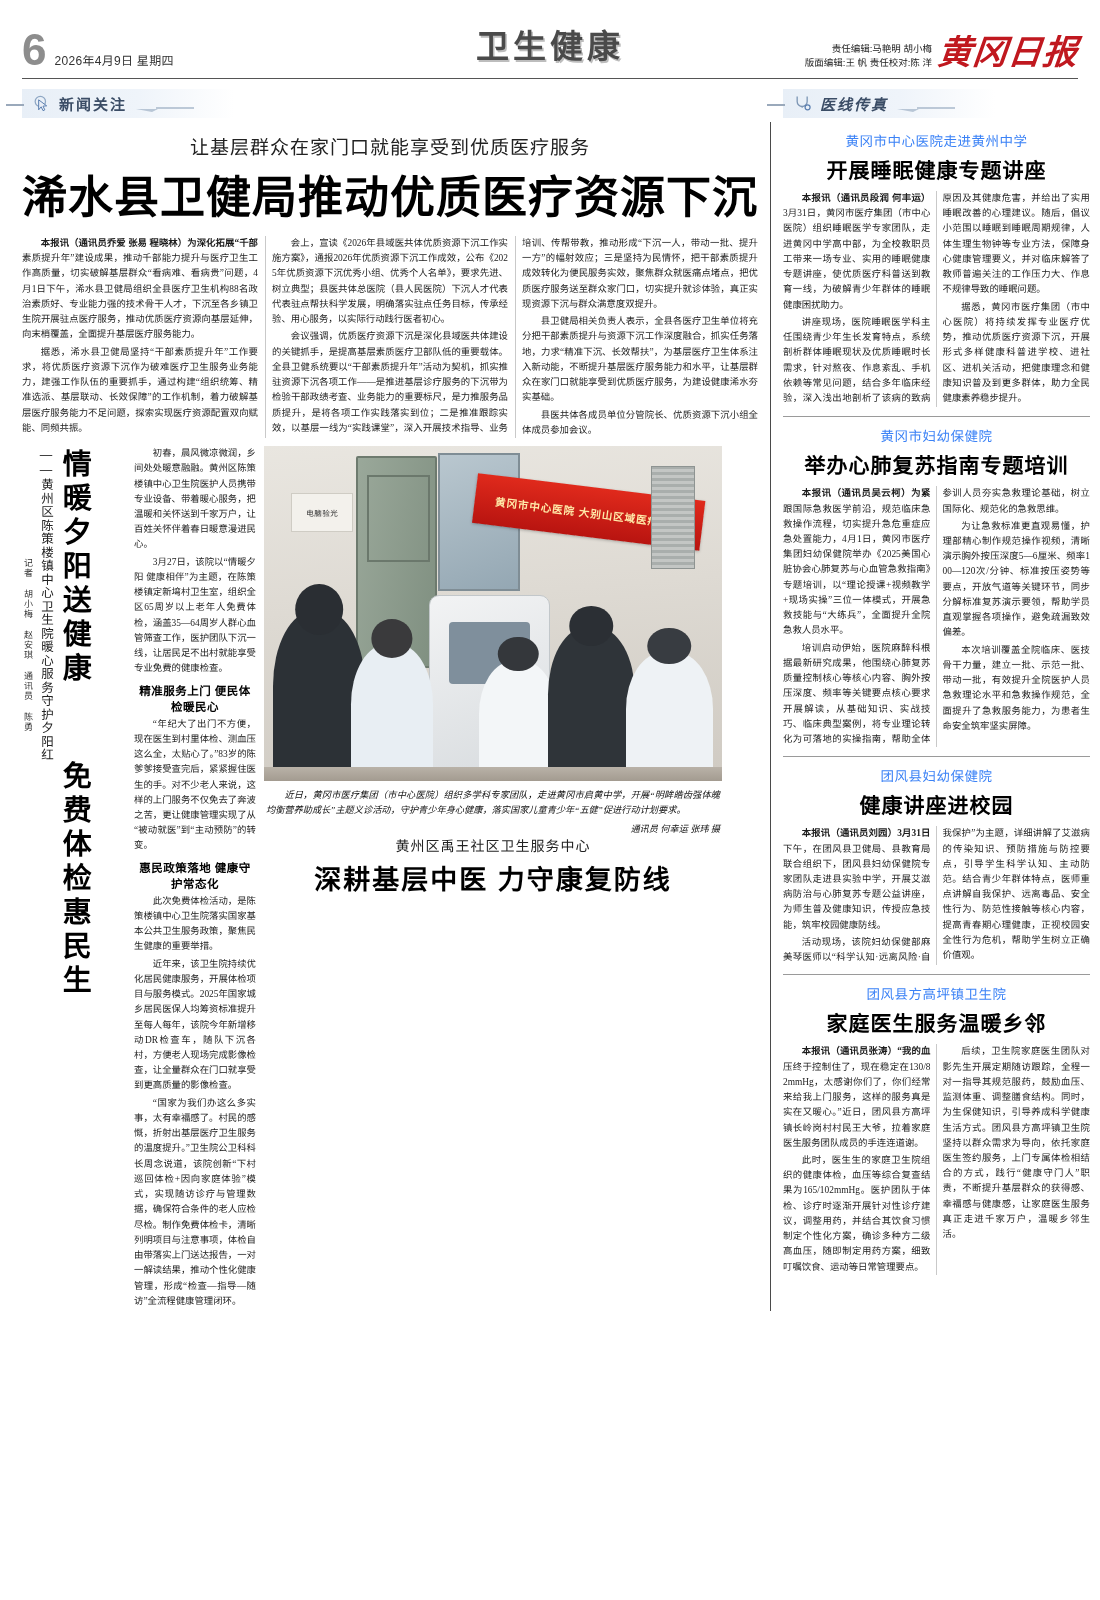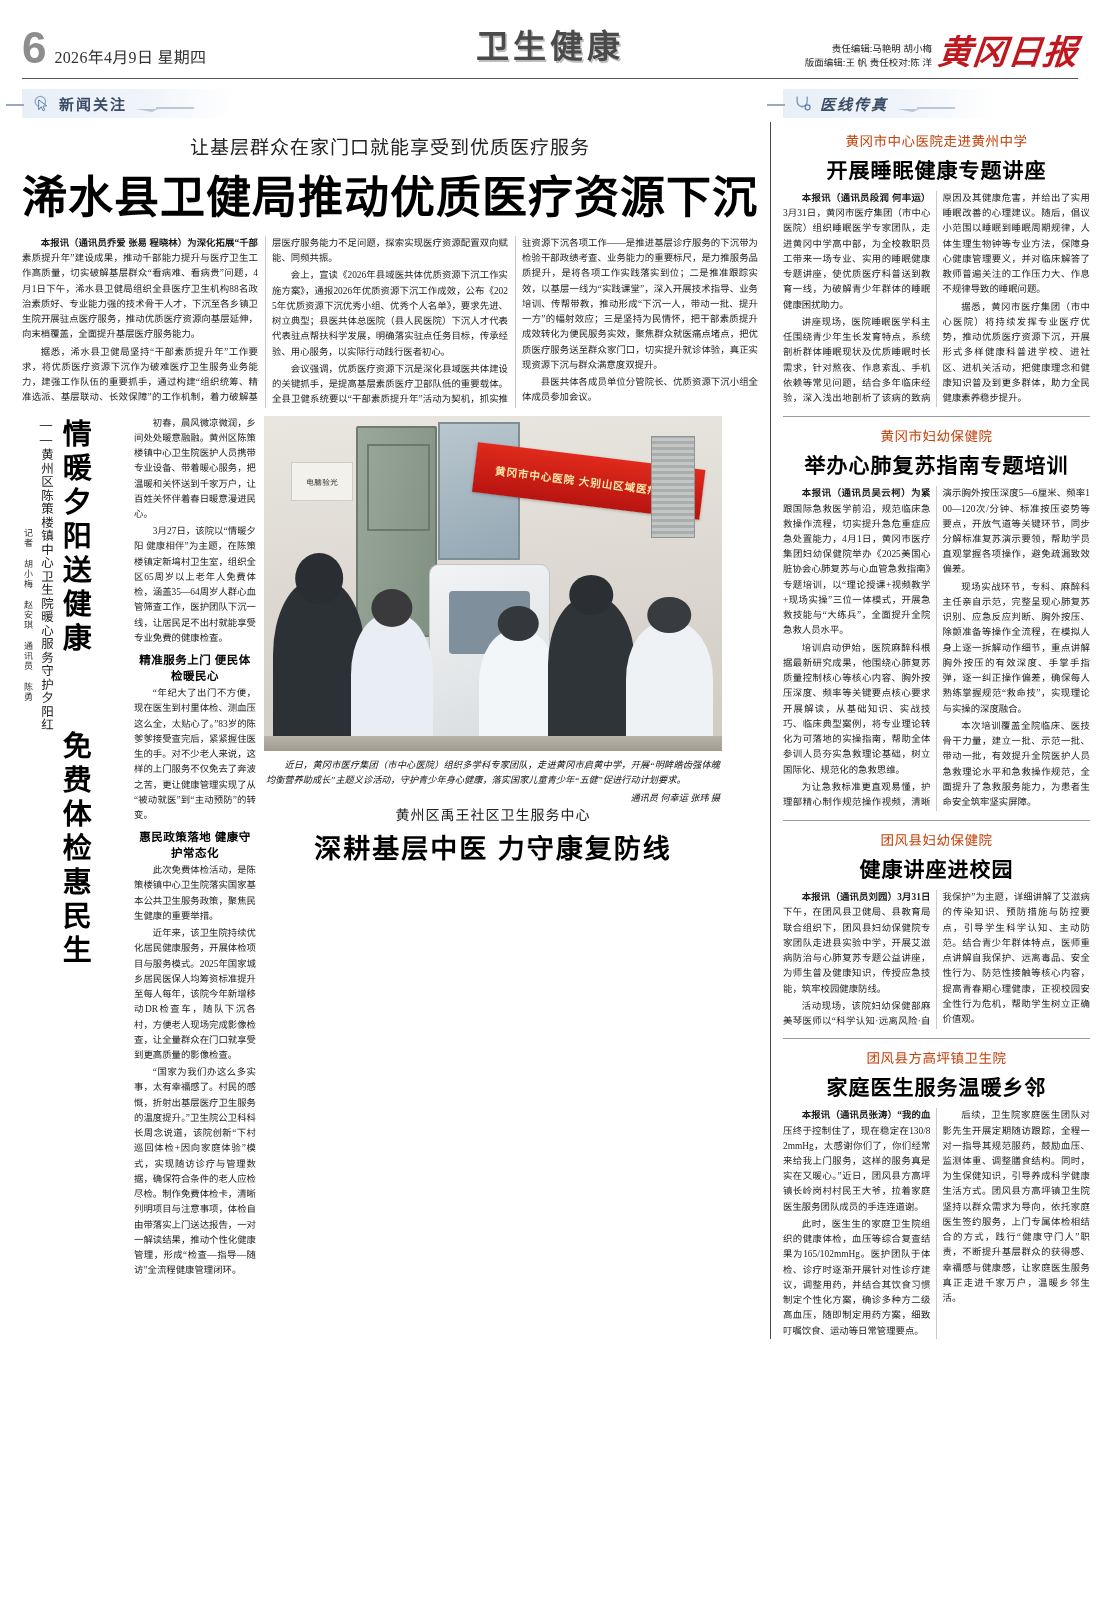--- a/index.html
+++ b/index.html
@@ -11,21 +11,21 @@
     color:#1a1a1a;
     overflow:hidden;
     position:relative;
   }
   .page{position:relative;width:1100px;height:1600px;box-sizing:border-box;padding:0 22px;}
 
   
   .masthead{position:relative;height:72px;display:flex;align-items:flex-end;}
   .folio{display:flex;align-items:baseline;gap:8px;}
   .folio-num{font-family:"Liberation Sans",sans-serif;font-size:44px;font-weight:bold;color:#8d8d8d;line-height:.9;}
-  .folio-date{font-family:Liberation Serif, serif;font-size:16px;color:#333;padding-bottom:4px;letter-spacing:.3px;}
+  .folio-date{font-family:Liberation Sans, sans-serif;font-size:12px;color:#333;padding-bottom:4px;letter-spacing:.3px;}
   .section-title{
     position:absolute;left:0;right:0;bottom:4px;text-align:center;
     font-family:"Liberation Sans",sans-serif;font-weight:bold;font-size:33px;
     letter-spacing:4px;color:#4a4a4a;
     text-shadow:1.5px 1.5px 0 #bdbdbd;
   }
   .mast-right{margin-left:auto;display:flex;align-items:flex-end;gap:6px;padding-bottom:2px;}
   .credits{font-family:"Liberation Sans",sans-serif;font-size:9.5px;line-height:1.5;text-align:right;color:#222;}
   .paper-logo{
     font-family:"Liberation Serif",serif;font-weight:bold;font-style:italic;
@@ -136,21 +136,21 @@
     font-style:italic;
   }
   .caption-credit{font-size:9.2px;text-align:right;margin:2px 2px 0;font-style:italic;color:#111;}
 
   
   .mid-head-wrap{text-align:center;margin-top:0;}
   .mid-shoulder{font-family:"Liberation Sans",sans-serif;font-size:14px;color:#222;letter-spacing:1px;}
   .mid-title{font-family:"Liberation Sans",sans-serif;font-weight:bold;font-size:27px;letter-spacing:2px;margin-top:3px;color:#000;}
 
   
-  .r-shoulder{font-family:"Liberation Sans",sans-serif;font-size:13.5px;text-align:center;color:#c2410c;letter-spacing:.5px;margin-top:8px;}
+  .r-shoulder{font-family:"Liberation Sans",sans-serif;font-size:13.5px;text-align:center;color:#3b82f6;letter-spacing:.5px;margin-top:8px;}
   .r-title{font-family:"Liberation Sans",sans-serif;font-weight:bold;font-size:21px;text-align:center;letter-spacing:1px;margin:4px 0 7px;color:#000;}
   .r-dash{border-top:1px solid #9a9a9a;margin:9px 0 2px;}
 </style>
 </head>
 <body>
 
 <div class="page">
 
   <div class="masthead">
     <div class="folio">
@@ -212,20 +212,21 @@
     <div class="col-left">
 
       <div>
         <div class="shoulder">让基层群众在家门口就能享受到优质医疗服务</div>
         <div class="mainhead">浠水县卫健局推动优质医疗资源下沉</div>
         <div class="cols3">
           <p class="body lede">本报讯（通讯员乔爱  张易  程晓林）为深化拓展“千部素质提升年”建设成果，推动千部能力提升与医疗卫生工作高质量，切实破解基层群众“看病难、看病贵”问题，4月1日下午，浠水县卫健局组织全县医疗卫生机构88名政治素质好、专业能力强的技术骨干人才，下沉至各乡镇卫生院开展驻点医疗服务，推动优质医疗资源向基层延伸，向末梢覆盖，全面提升基层医疗服务能力。</p>
           <p class="body">据悉，浠水县卫健局坚持“干部素质提升年”工作要求，将优质医疗资源下沉作为破难医疗卫生服务业务能力，建强工作队伍的重要抓手，通过构建“组织统筹、精准选派、基层联动、长效保障”的工作机制，着力破解基层医疗服务能力不足问题，探索实现医疗资源配置双向赋能、同频共振。</p>
           <p class="body">会上，宣读《2026年县域医共体优质资源下沉工作实施方案》，通报2026年优质资源下沉工作成效，公布《2025年优质资源下沉优秀小组、优秀个人名单》，要求先进、树立典型；县医共体总医院（县人民医院）下沉人才代表代表驻点帮扶科学发展，明确落实驻点任务目标，传承经验、用心服务，以实际行动践行医者初心。</p>
           <p class="body">会议强调，优质医疗资源下沉是深化县域医共体建设的关键抓手，是提高基层素质医疗卫部队低的重要载体。全县卫健系统要以“干部素质提升年”活动为契机，抓实推驻资源下沉各项工作——是推进基层诊疗服务的下沉带为检验干部政绩考查、业务能力的重要标尺，是力推服务品质提升，是将各项工作实践落实到位；二是推准跟踪实效，以基层一线为“实践课堂”，深入开展技术指导、业务培训、传帮带教，推动形成“下沉一人，带动一批、提升一方”的幅射效应；三是坚持为民情怀，把干部素质提升成效转化为便民服务实效，聚焦群众就医痛点堵点，把优质医疗服务送至群众家门口，切实提升就诊体验，真正实现资源下沉与群众满意度双提升。</p>
+          <p class="body">县卫健局相关负责人表示，全县各医疗卫生单位将充分把干部素质提升与资源下沉工作深度融合，抓实任务落地，力求“精准下沉、长效帮扶”，为基层医疗卫生体系注入新动能，不断提升基层医疗服务能力和水平，让基层群众在家门口就能享受到优质医疗服务，为建设健康浠水夯实基础。</p>
           <p class="body">县医共体各成员单位分管院长、优质资源下沉小组全体成员参加会议。</p>
         </div>
       </div>
 
       <div class="feature">
 
         <div class="vhead-wrap">
           <div class="vtitle">
             <span>情暖夕阳送健康</span>
             <span style="display:inline-block;width:18px"></span>
@@ -303,21 +304,20 @@
 
       <div class="r-dash"></div>
 
       <div>
         <div class="r-shoulder">黄冈市妇幼保健院</div>
         <div class="r-title">举办心肺复苏指南专题培训</div>
         <div class="cols2">
           <p class="body lede">本报讯（通讯员吴云柯）为紧跟国际急救医学前沿，规范临床急救操作流程，切实提升急危重症应急处置能力，4月1日，黄冈市医疗集团妇幼保健院举办《2025美国心脏协会心肺复苏与心血管急救指南》专题培训，以“理论授课+视频教学+现场实操”三位一体模式，开展急救技能与“大练兵”，全面提升全院急救人员水平。</p>
           <p class="body">培训启动伊始，医院麻醉科根据最新研究成果，他围绕心肺复苏质量控制核心等核心内容、胸外按压深度、频率等关键要点核心要求开展解读，从基础知识、实战技巧、临床典型案例，将专业理论转化为可落地的实操指南，帮助全体参训人员夯实急救理论基础，树立国际化、规范化的急救思维。</p>
           <p class="body">为让急救标准更直观易懂，护理部精心制作规范操作视频，清晰演示胸外按压深度5—6厘米、频率100—120次/分钟、标准按压姿势等要点，开放气道等关键环节，同步分解标准复苏演示要领，帮助学员直观掌握各项操作，避免疏漏致效偏差。</p>
-          <p class="body">现场实战环节，专科、麻醉科主任亲自示范，完整呈现心肺复苏识别、应急反应判断、胸外按压、除颤准备等操作全流程，在模拟人身上逐一拆解动作细节，重点讲解胸外按压的有效深度、手掌手指弹，逐一纠正操作偏差，确保每人熟练掌握规范“救命技”，实现理论与实操的深度融合。</p>
           <p class="body">本次培训覆盖全院临床、医技骨干力量，建立一批、示范一批、带动一批，有效提升全院医护人员急救理论水平和急救操作规范，全面提升了急救服务能力，为患者生命安全筑牢坚实屏障。</p>
         </div>
       </div>
 
       <div class="r-dash"></div>
 
       <div>
         <div class="r-shoulder">团风县妇幼保健院</div>
         <div class="r-title">健康讲座进校园</div>
         <div class="cols2">

